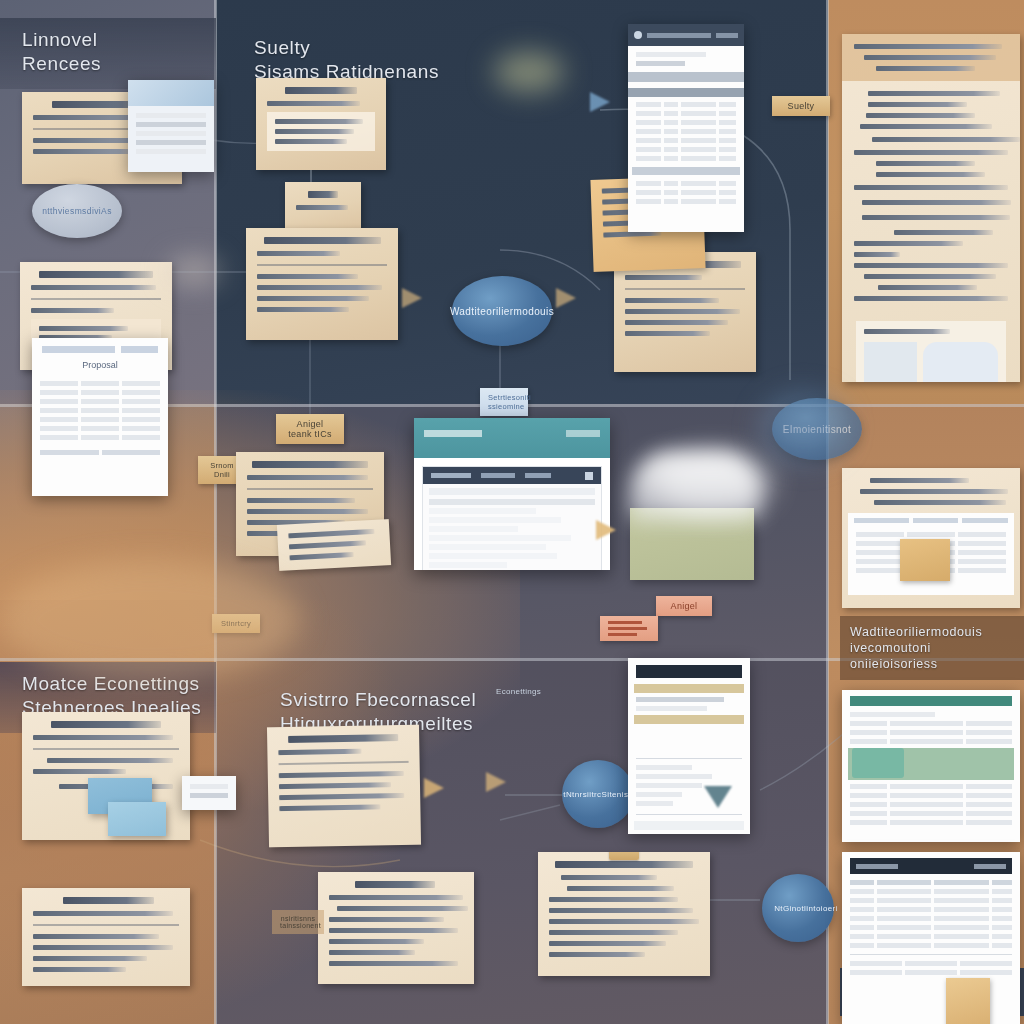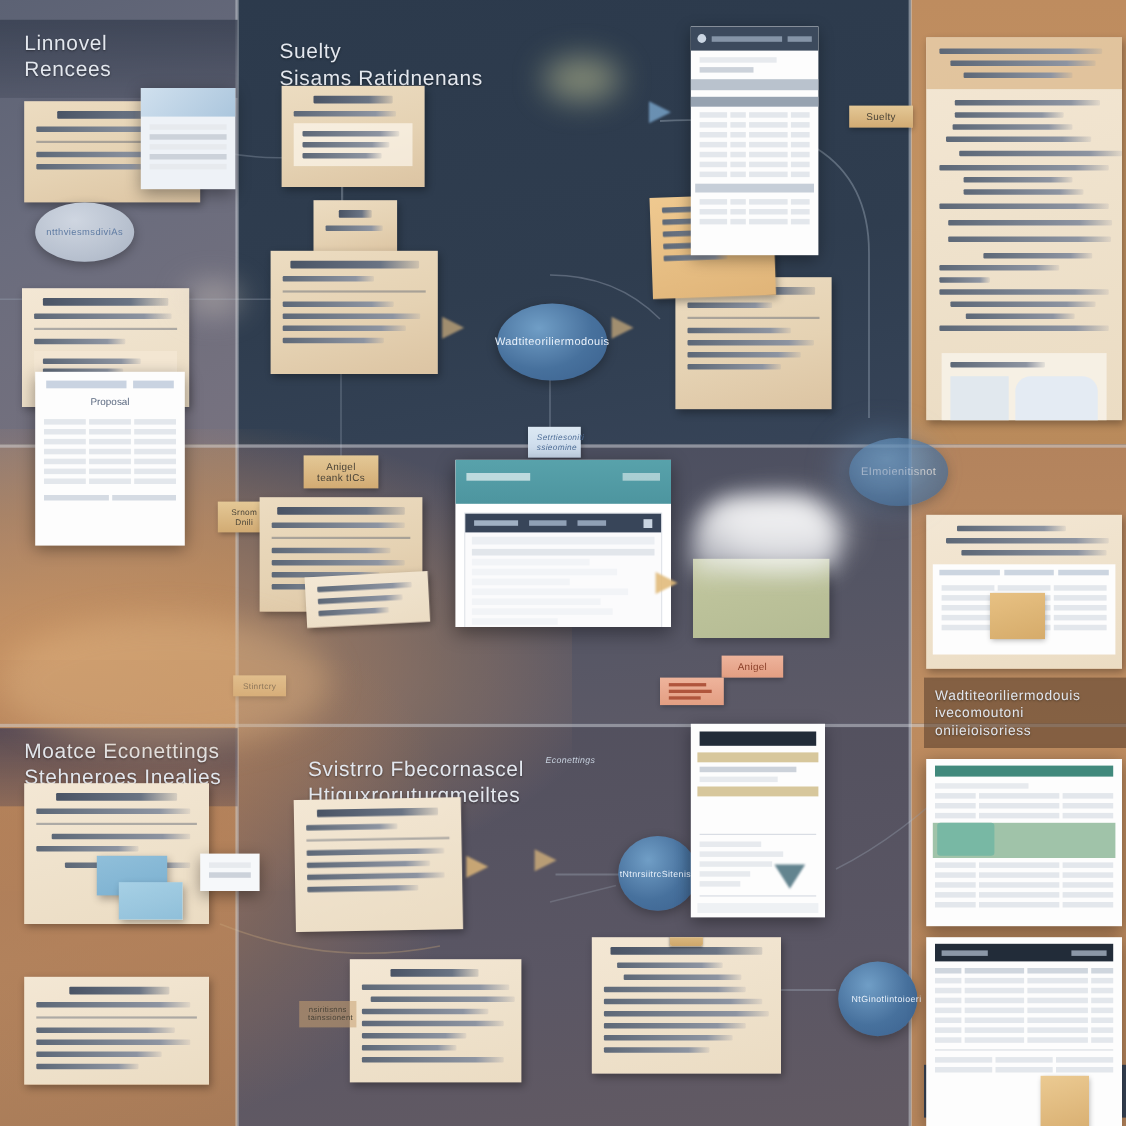--- a/index.html
+++ b/index.html
@@ -136,21 +136,20 @@
     position:absolute;
     background: linear-gradient(180deg,#e5c894,#d3ab71);
     color:#4a4336; font-size:9px; letter-spacing:.3px;
     padding:5px 8px; text-align:center;
     box-shadow:1px 2px 5px rgba(0,0,0,.3);
     filter: blur(0.45px);
   }
   .chip.blue {
     background: linear-gradient(180deg,#dce8f4,#c6d7ea);
     color:#4e6f99;
-    font-style:italic;
   }
   .chip.salmon {
     background: linear-gradient(180deg,#f0b49a,#e59d80);
     color:#8c3d26;
   }
 
   
   .doc {
     position:absolute;
     background:#fdfdfd;

